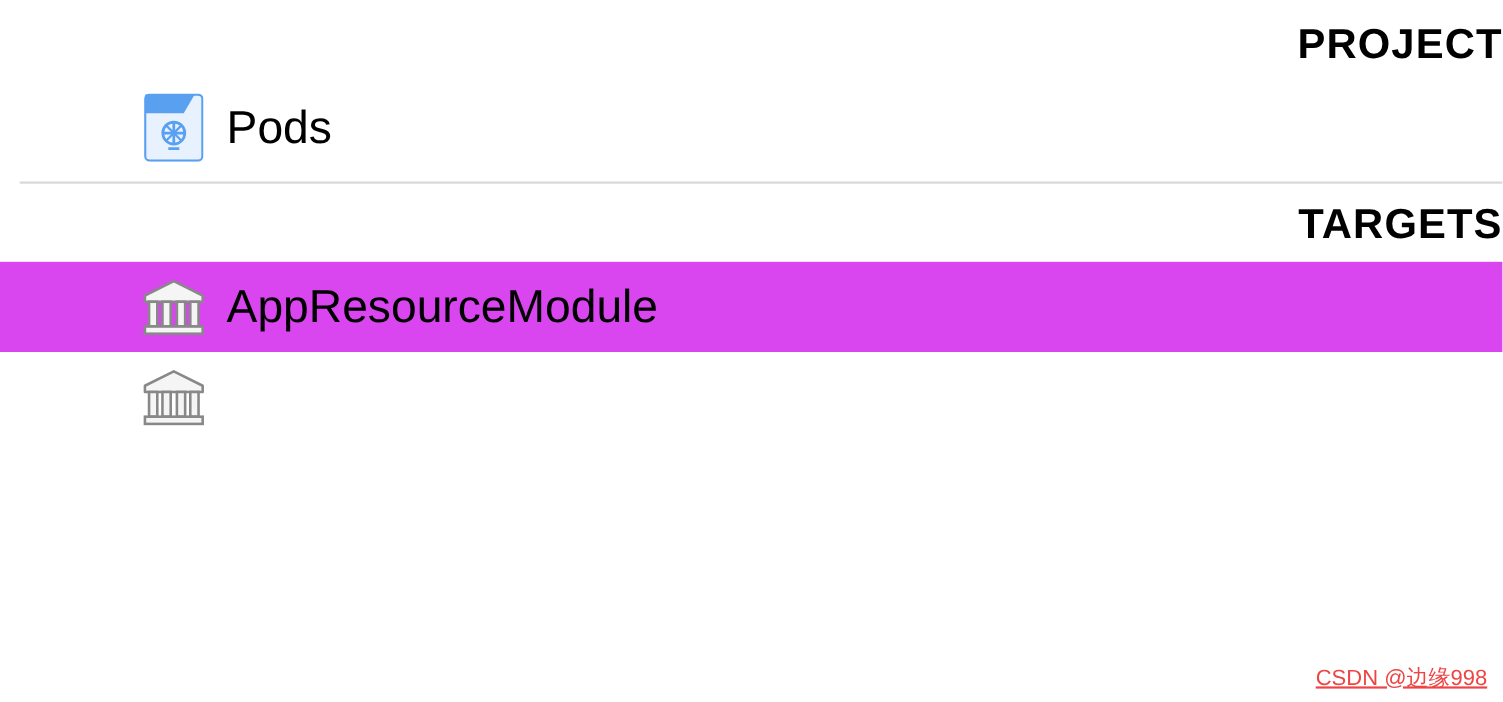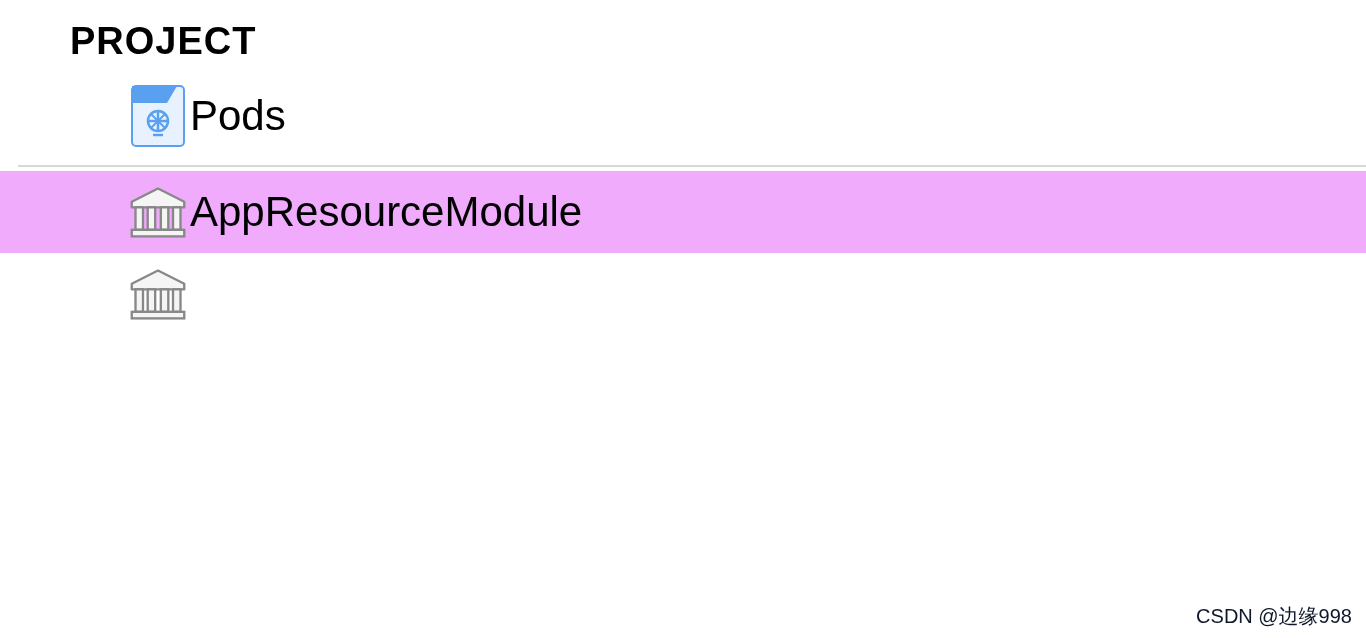--- a/index.html
+++ b/index.html
@@ -9,63 +9,65 @@
     }
     body {
       font-family: -apple-system, BlinkMacSystemFont, "Helvetica Neue", Helvetica, Arial, sans-serif;
       background: #ffffff;
       width: 1366px;
       height: 638px;
       overflow: hidden;
     }
     .container {
       padding-top: 8px;
+      text-align: right;
     }
     .section-heading {
       font-size: 38px;
       font-weight: 600;
       letter-spacing: 1px;
       color: #000000;
       padding: 12px 0 12px 70px;
     }
     .item-row {
       display: flex;
       align-items: center;
       padding: 12px 0 12px 128px;
       height: 82px;
     }
     .item-row.selected {
-      background: #f0abfc;
+      background: #d946ef;
     }
     .item-label {
       font-size: 42px;
       font-weight: 400;
       color: #000000;
-      margin-left: 2px;
+      margin-left: 18px;
     }
     .divider {
       border: none;
       border-top: 2px solid #d8d8d8;
       margin: 8px 0 4px 18px;
       width: calc(100% - 18px);
     }
     .icon-wrap {
       width: 60px;
       height: 60px;
       display: flex;
       align-items: center;
       justify-content: center;
     }
     .watermark {
       position: absolute;
       bottom: 8px;
       right: 14px;
       font-size: 20px;
-      color: #0f172a;
+      color: #ef4444;
       font-family: sans-serif;
+      text-decoration: underline;
     }
   </style>
 </head>
 <body>
 
 <div class="container">
   <div class="section-heading">PROJECT</div>
 
   <div class="item-row">
     <span class="icon-wrap">
@@ -76,20 +78,21 @@
         <path d="M 27 26 L 27 46 M 17 36 L 37 36" stroke="#5aa0f0" stroke-width="2.5"></path>
         <path d="M 20 29 L 34 43 M 34 29 L 20 43" stroke="#5aa0f0" stroke-width="2"></path>
         <path d="M 22 50 L 32 50" stroke="#5aa0f0" stroke-width="2.5"></path>
       </svg>
     </span>
     <span class="item-label">Pods</span>
   </div>
 
   <hr class="divider">
 
+  <div class="section-heading">TARGETS</div>
 
   <div class="item-row selected">
     <span class="icon-wrap">
       <svg width="64" height="58" viewBox="0 0 64 58">
         <path d="M 4 18 L 32 4 L 60 18 L 60 24 L 4 24 Z" fill="#f5f5f5" stroke="#888888" stroke-width="2.5" stroke-linejoin="round"></path>
         <rect x="8" y="24" width="8" height="24" fill="#f5f5f5" stroke="#888888" stroke-width="2.5"></rect>
         <rect x="21" y="24" width="8" height="24" fill="#f5f5f5" stroke="#888888" stroke-width="2.5"></rect>
         <rect x="35" y="24" width="8" height="24" fill="#f5f5f5" stroke="#888888" stroke-width="2.5"></rect>
         <rect x="48" y="24" width="8" height="24" fill="#f5f5f5" stroke="#888888" stroke-width="2.5"></rect>
         <rect x="4" y="48" width="56" height="7" fill="#f5f5f5" stroke="#888888" stroke-width="2.5"></rect>

